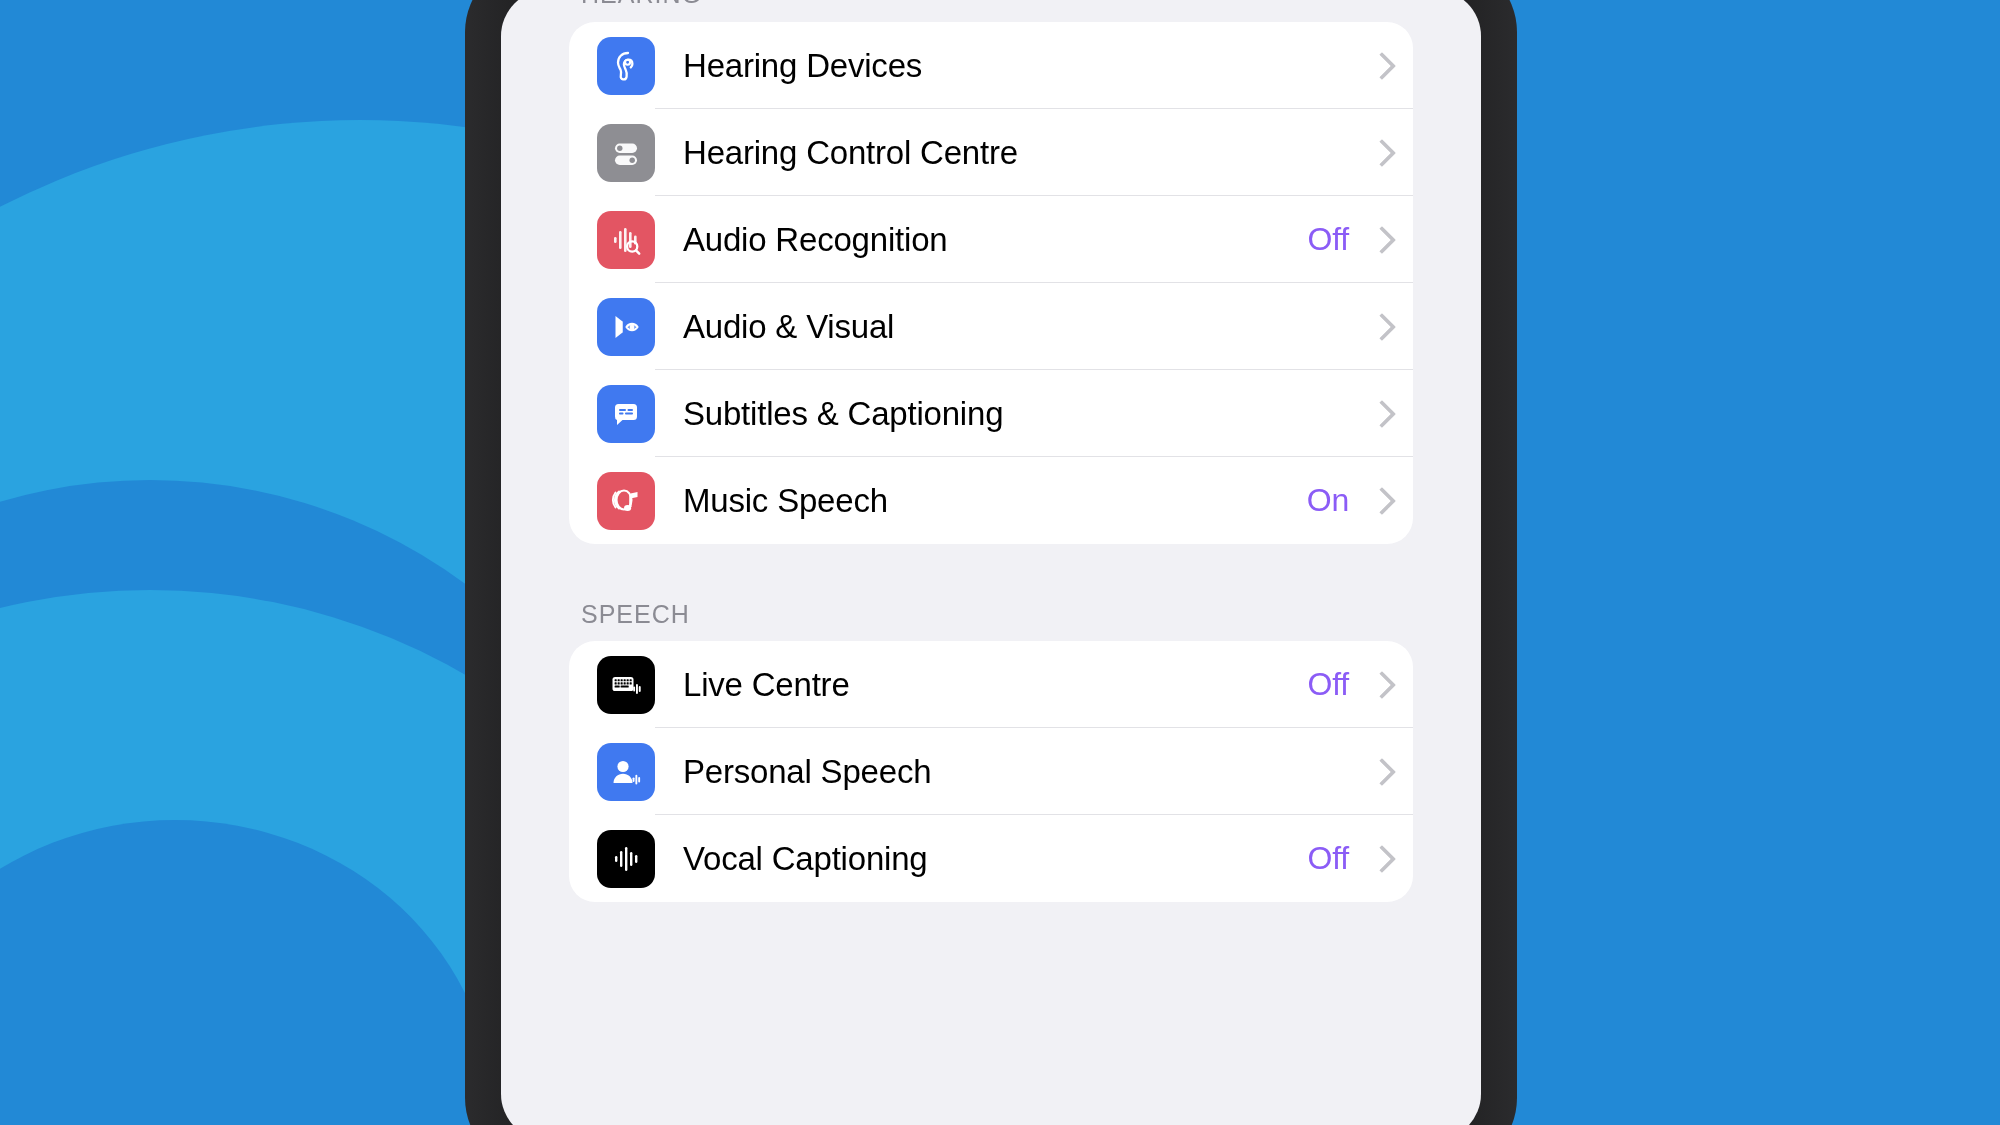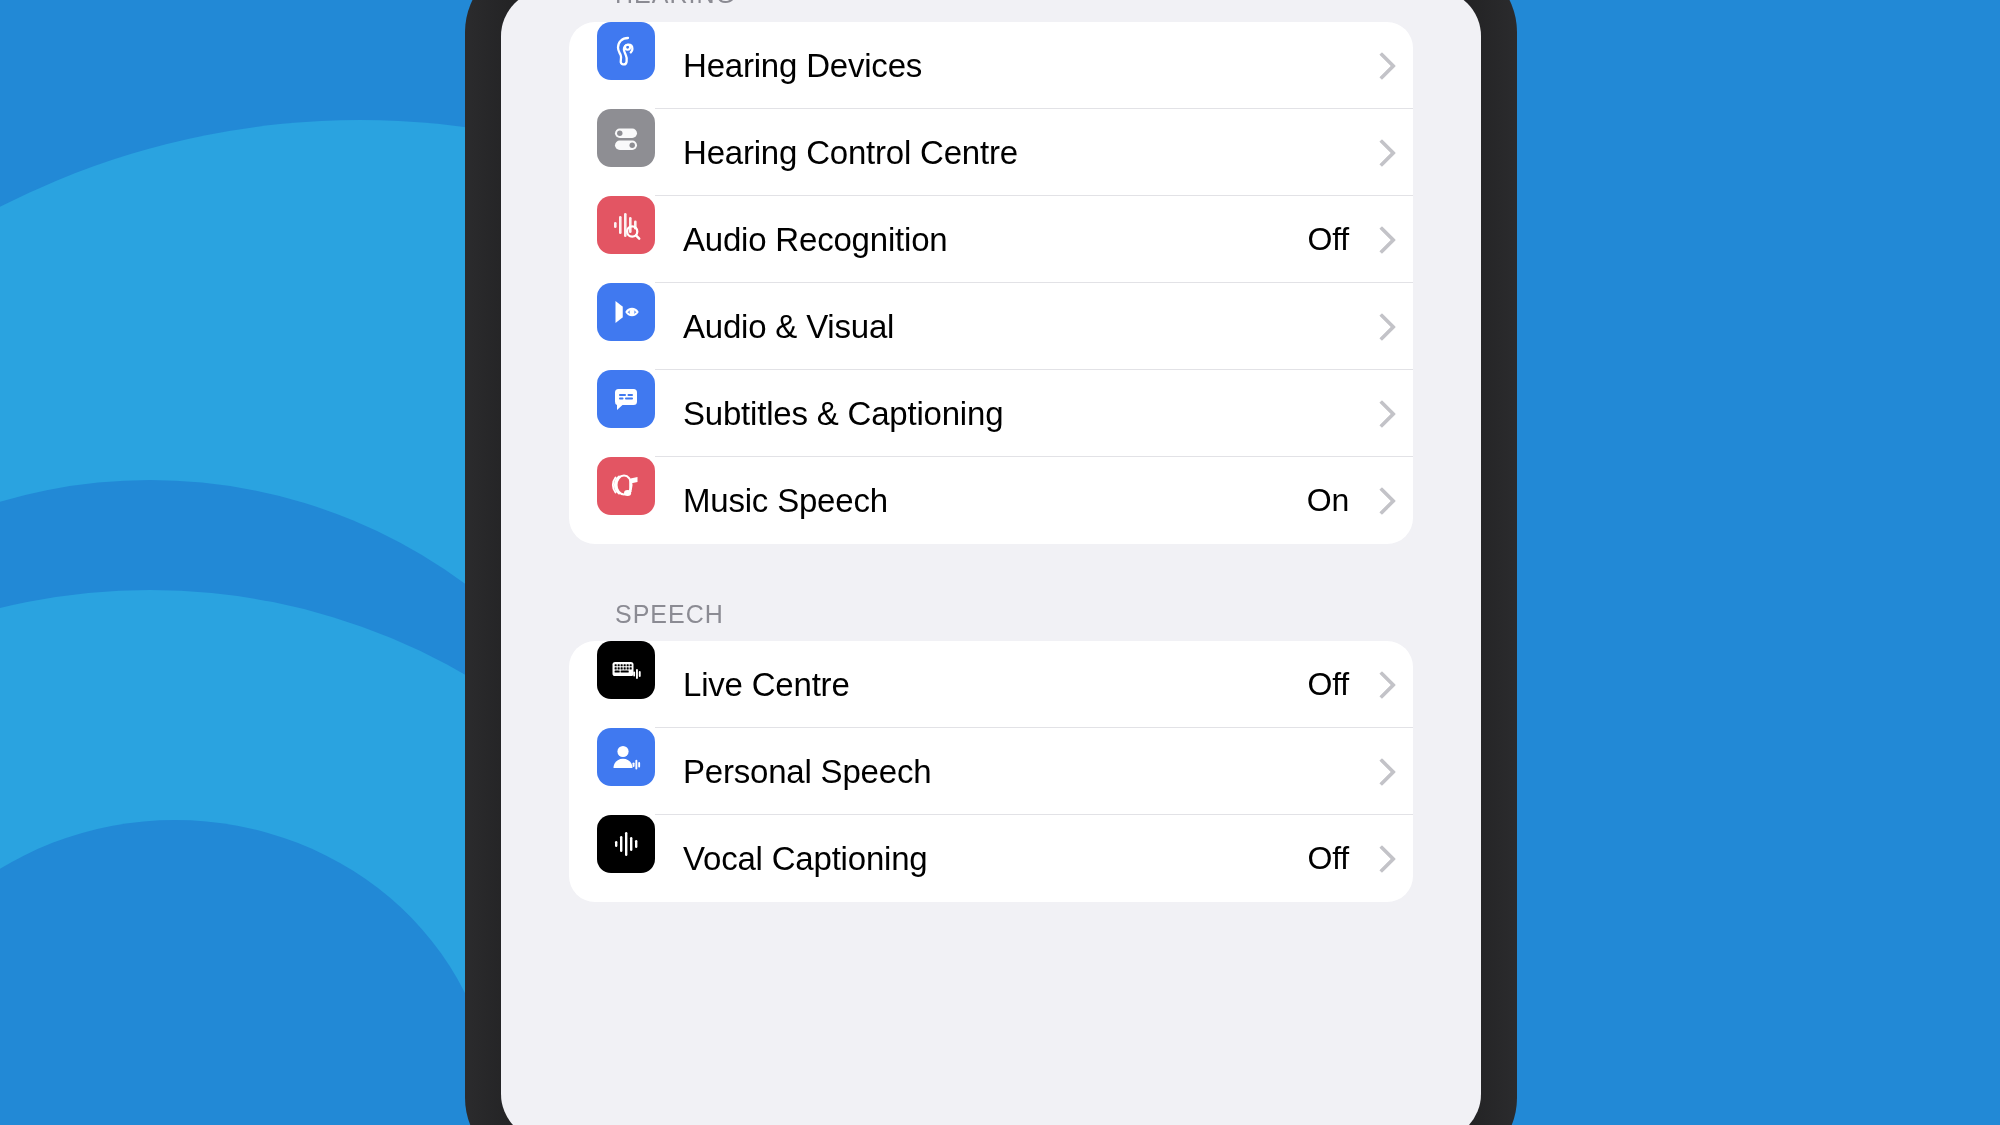--- a/index.html
+++ b/index.html
@@ -88,42 +88,42 @@
   .settings-scroll {
     position: absolute;
     inset: 0;
     padding-top: 0px;
   }
 
   .section-header {
     font-size: 25px;
     letter-spacing: 1.0px;
     color: #8b8b93;
-    padding-left: 114px;
+    padding-left: 80px;
     padding-top: 38px;
     padding-bottom: 15px;
     text-transform: uppercase;
     font-weight: 400;
     line-height: 1;
   }
   .section-header.first {
     padding-top: 0px;
     margin-top: -8px;
   }
 
   .card {
     margin: 0 68px;
     background: #ffffff;
     border-radius: 26px;
     overflow: hidden;
   }
 
   .row {
     display: flex;
-    align-items: flex-start;
+    align-items: center;
     height: 87px;
     padding-left: 28px;
     position: relative;
   }
   .row .row-inner {
     display: flex;
     align-items: center;
     flex: 1;
     height: 100%;
     padding-right: 26px;
@@ -155,21 +155,21 @@
     flex: 1;
     margin-left: 28px;
     font-size: 33px;
     color: #000000;
     letter-spacing: -0.2px;
     white-space: nowrap;
   }
 
   .row-value {
     font-size: 32px;
-    color: #000000;
+    color: #8b5cf6;
     margin-right: 22px;
     letter-spacing: -0.2px;
   }
 
   .chevron {
     width: 16px;
     height: 28px;
     flex: 0 0 16px;
     position: relative;
   }

